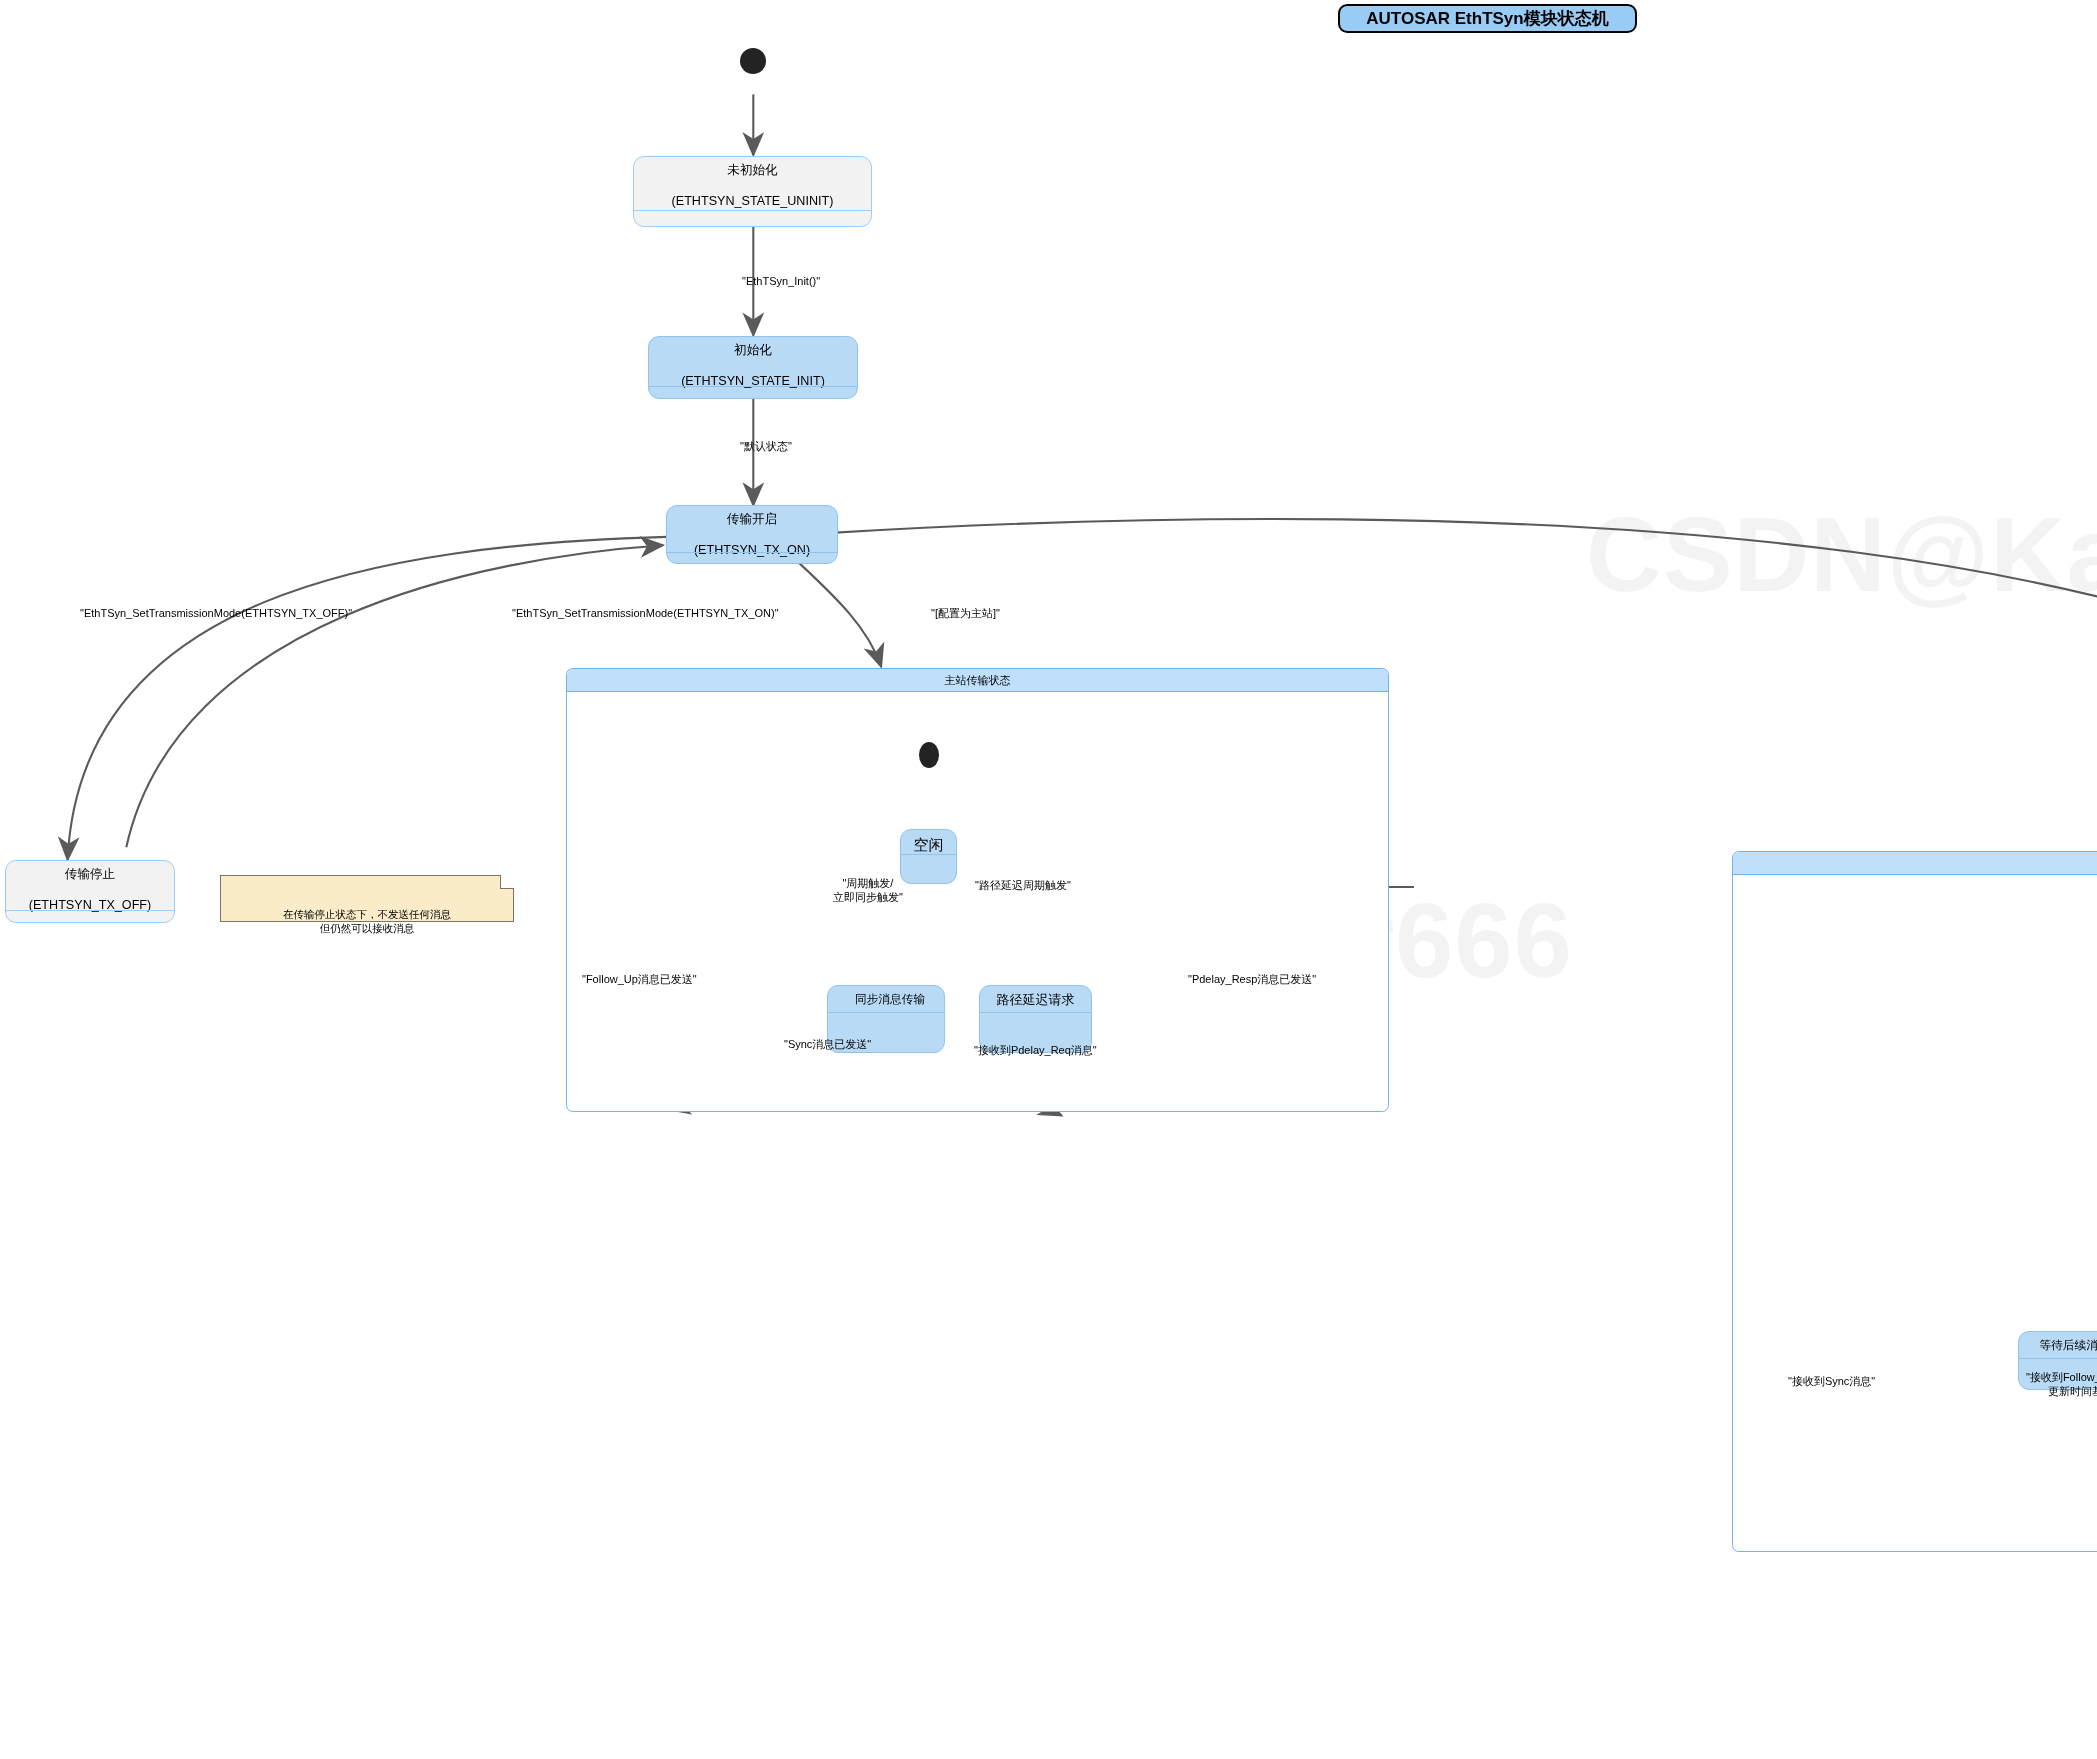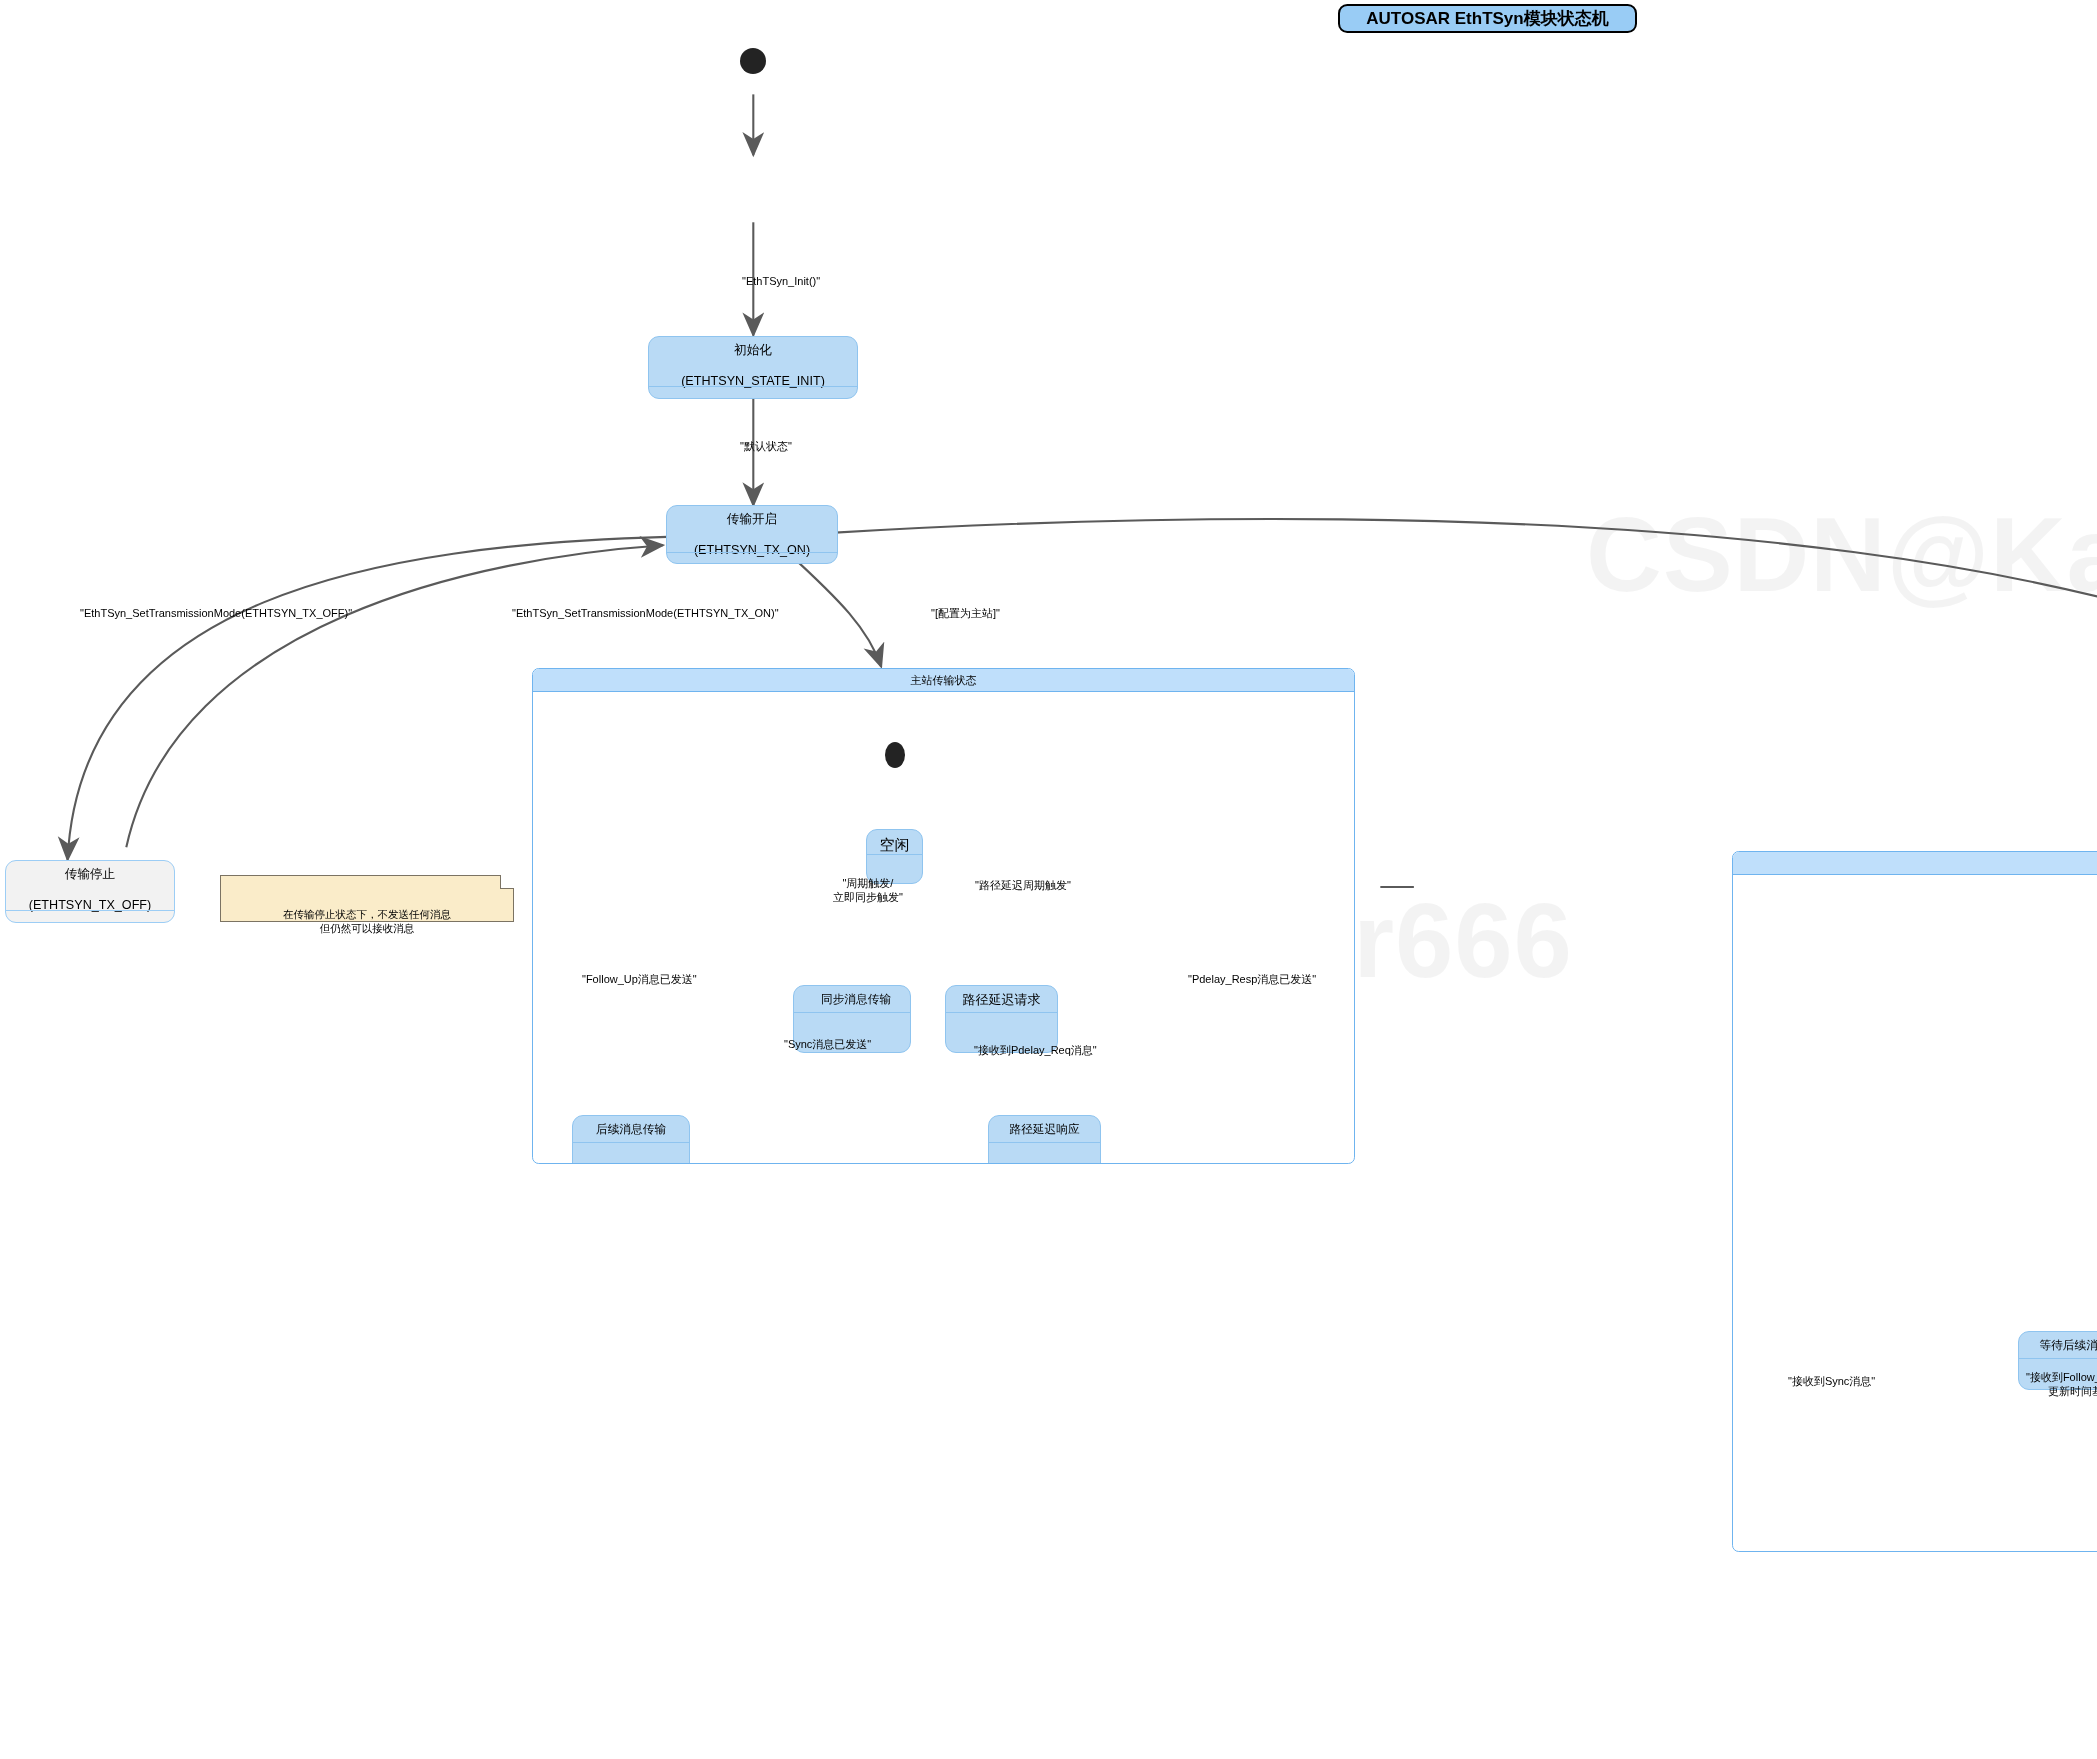--- a/index.html
+++ b/index.html
@@ -116,20 +116,25 @@
       <g stroke-dasharray="22 18" marker-end="none">
         <path d="M6100,2130 L6260,2130"></path>
       </g>
     </g>
   </svg>
 
   <div class="diagram-title" style="left:1338px;top:4.2px;width:273px;height:25px;">AUTOSAR EthTSyn模块状态机</div>
 
   <div class="start-node" style="left:740px;top:48px;width:26px;height:26px;"></div>
 
+  <div class="state inactive" style="left:633px;top:156px;width:239px;height:71px;font-size:12.6px;">
+    <div class="lbl"><span>未初始化</span><br>
+      <span>(ETHTSYN_STATE_UNINIT)</span></div>
+    <div class="sep" style="top:53px;"></div>
+  </div>
 
   <div class="state active" style="left:648px;top:336px;width:210px;height:63px;font-size:12.6px;">
     <div class="lbl"><span>初始化</span><br>
       <span>(ETHTSYN_STATE_INIT)</span></div>
     <div class="sep" style="top:49px;"></div>
   </div>
 
   <div class="state active" style="left:666px;top:505px;width:172px;height:59px;font-size:12.6px;">
     <div class="lbl"><span>传输开启</span><br>
       <span>(ETHTSYN_TX_ON)</span></div>
@@ -141,21 +146,21 @@
       <span>(ETHTSYN_TX_OFF)</span></div>
     <div class="sep" style="top:49px;"></div>
   </div>
 
   <div class="note" style="left:220px;top:875px;width:294px;height:47px;">
     <div class="fold"></div>
     <span>在传输停止状态下，不发送任何消息
 但仍然可以接收消息</span>
   </div>
 
-  <div class="region" style="left:532px;top:668px;width:823px;height:496px;">
+  <div class="region" style="left:566px;top:668px;width:823px;height:444px;">
     <div class="region-head">主站传输状态</div>
     <div class="region-body">
       <div class="start-node" style="left:352px;top:50px;width:20px;height:26px;"></div>
 
       <div class="state active" style="left:333px;top:137px;width:57px;height:55px;font-size:15px;">
         <div class="lbl">空闲</div>
         <div class="sep" style="top:24px;"></div>
       </div>
 
       <div class="state active" style="left:260px;top:293px;width:118px;height:68px;font-size:11.7px;padding-left:8px;">

